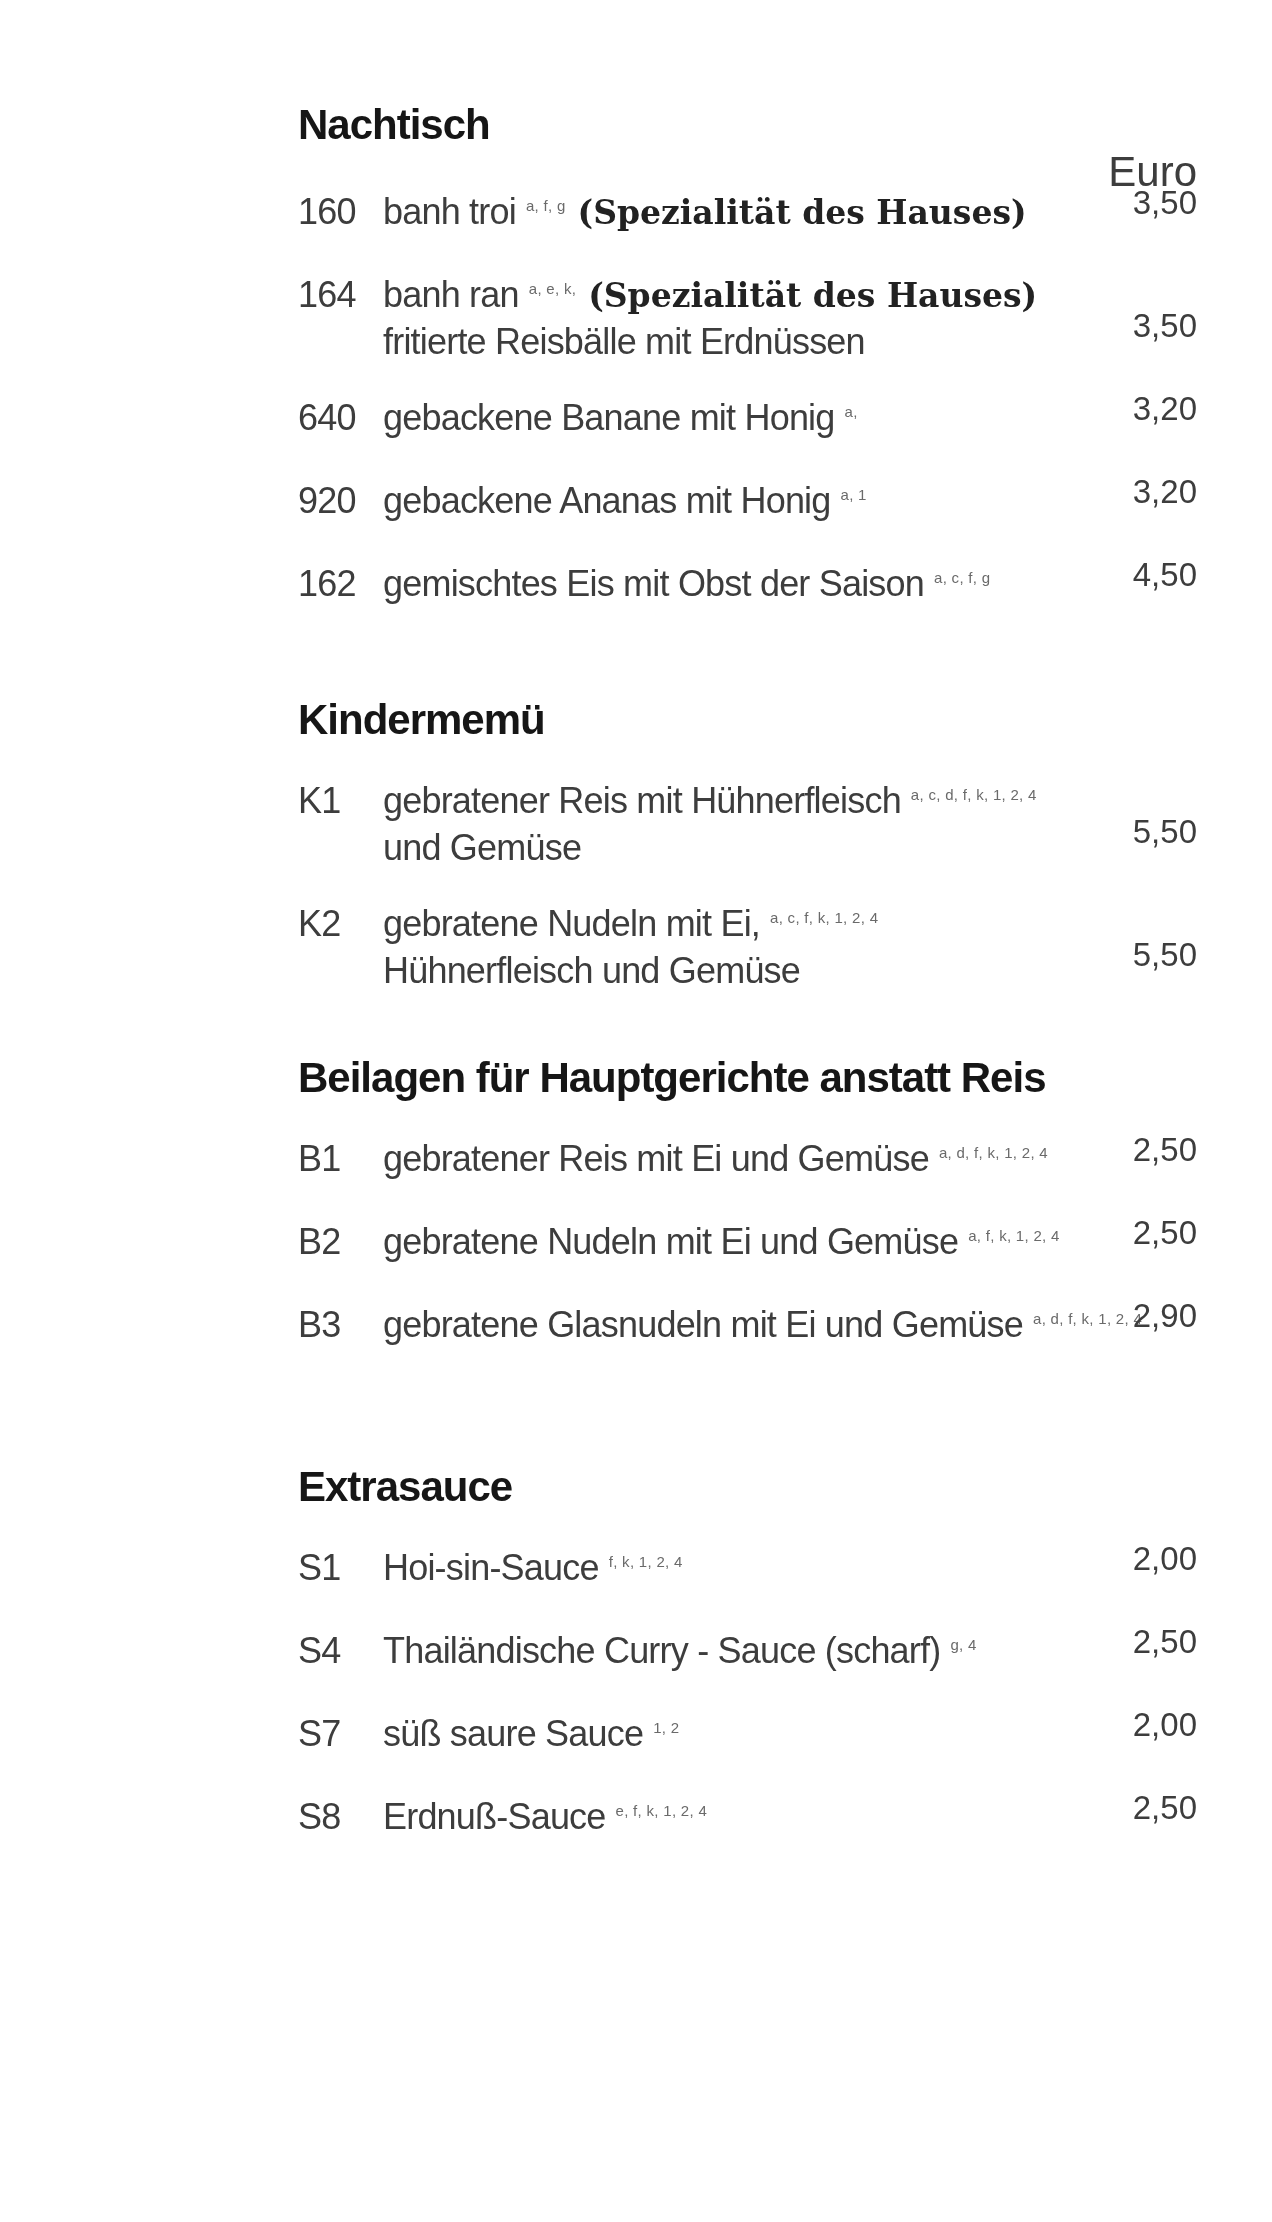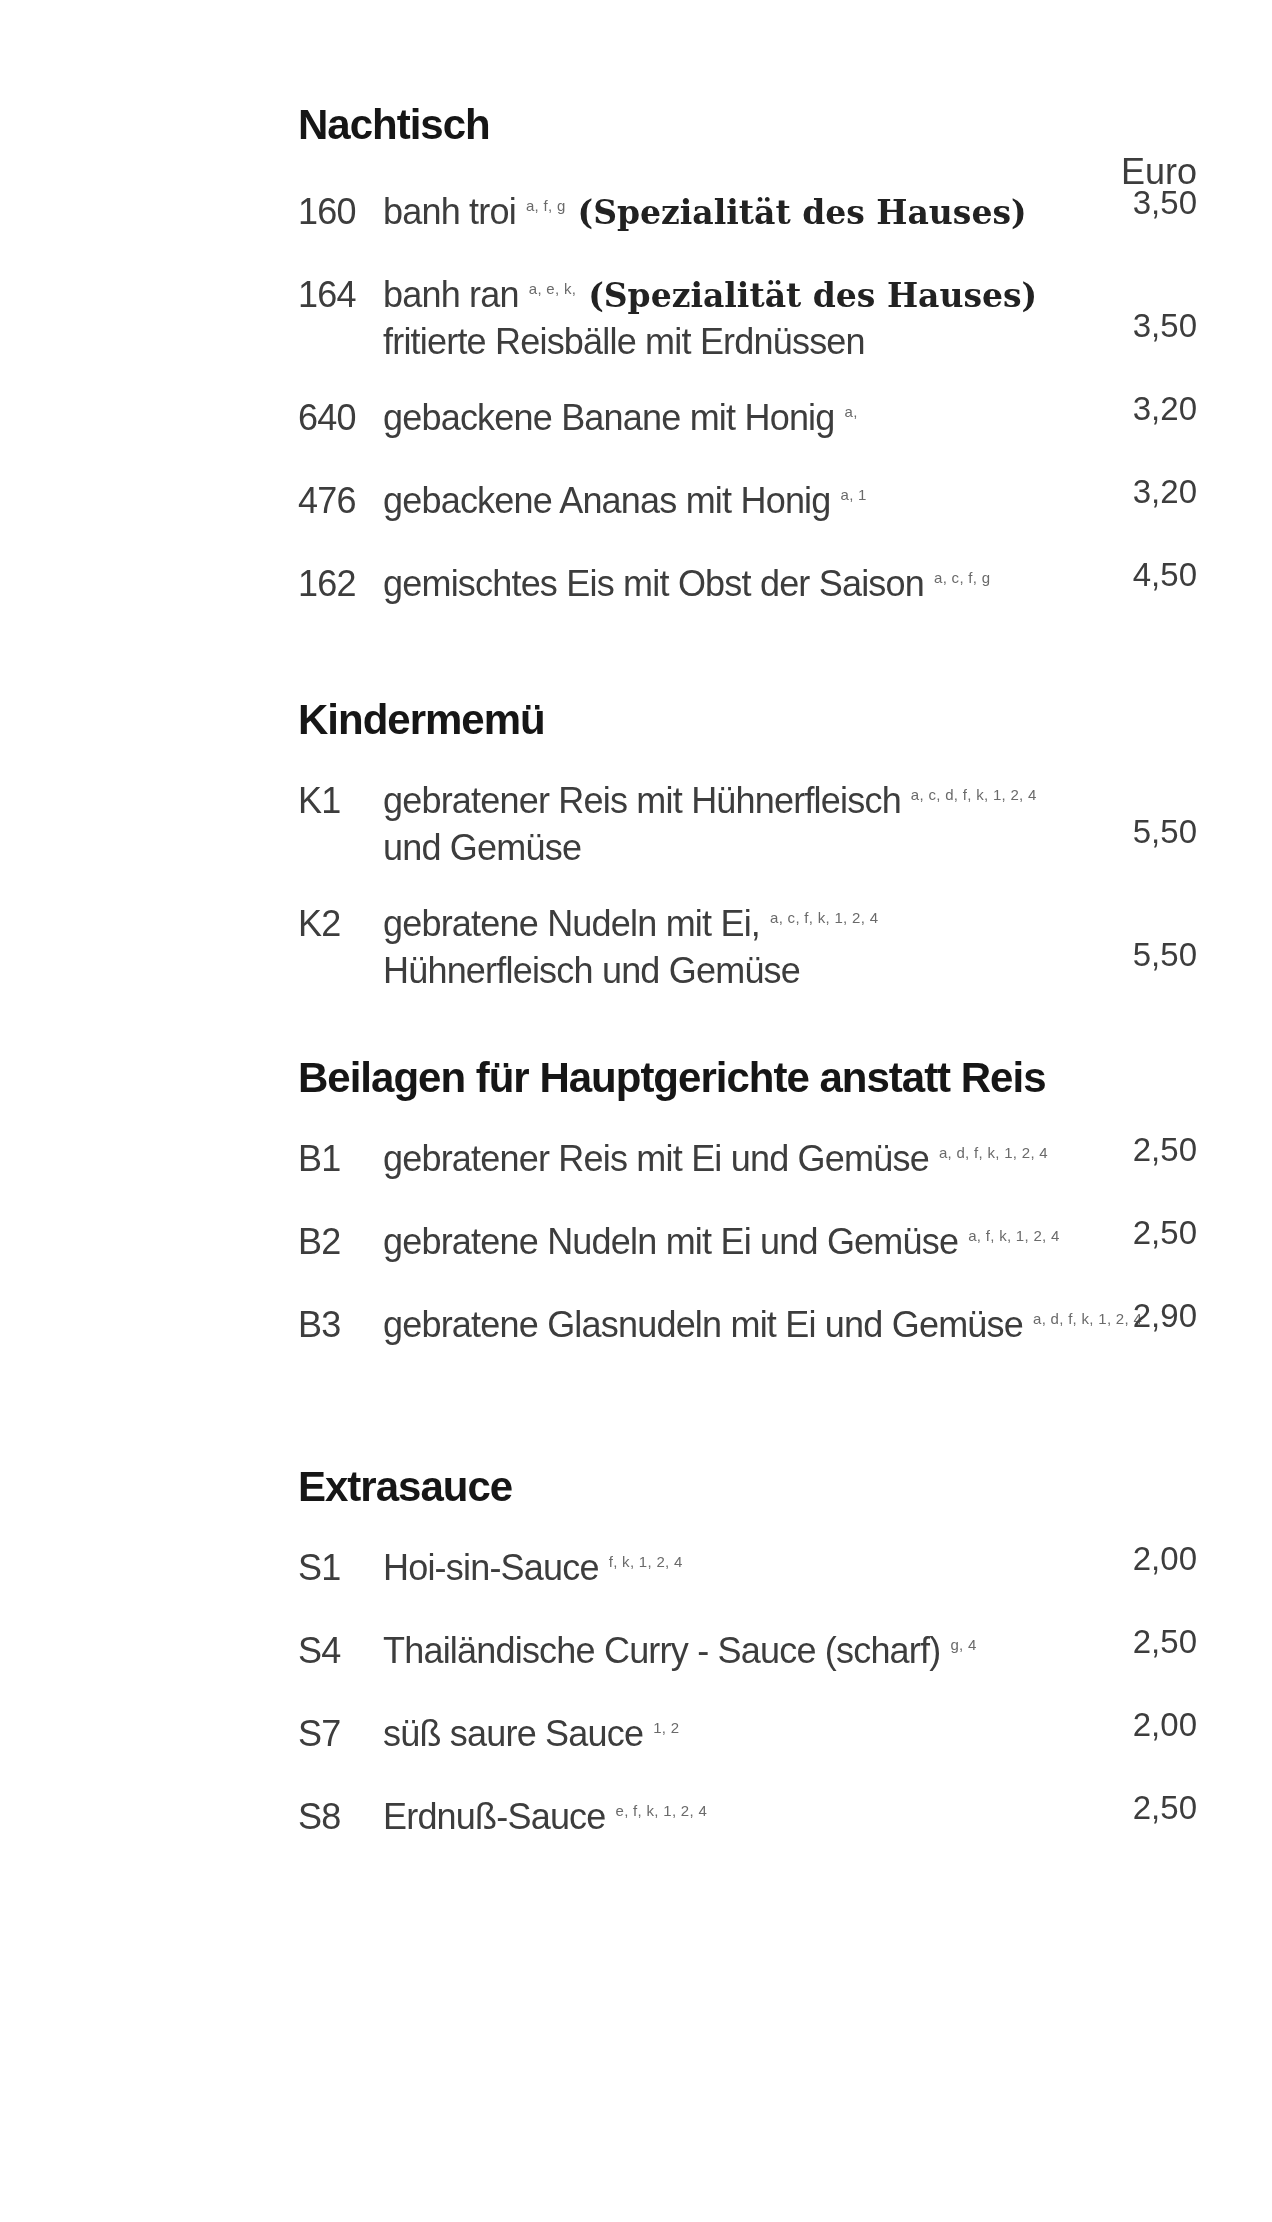--- a/index.html
+++ b/index.html
@@ -28,21 +28,21 @@
     letter-spacing: -1px;
     color: #161616;
     margin: 0 0 38px 0;
     white-space: nowrap;
   }
   #sections-root > .section:nth-child(2) { margin-top: 86px; }
   #sections-root > .section:nth-child(3) { margin-top: 64px; }
   #sections-root > .section:nth-child(4) { margin-top: 112px; }
   .currency {
     margin: -32px 0 2px 0;
-    font-size: 36px;
+    font-size: 42px;
     line-height: 36px;
     text-align: right;
     color: #3d3d3d;
   }
   .item {
     position: relative;
     display: flex;
     margin-bottom: 36px;
     font-size: 36px;
     line-height: 40px;
@@ -123,21 +123,21 @@
     <div class="item-body">
       <div class="item-line1">
         <span class="item-name">gebackene Banane mit Honig</span><span class="sup">a,</span>
       </div>
 
     </div>
     <div class="item-price">3,20</div>
   </div>
 
   <div class="item">
-    <div class="item-code">476</div>
+    <div class="item-code">920</div>
     <div class="item-body">
       <div class="item-line1">
         <span class="item-name">gebackene Ananas mit Honig</span><span class="sup">a, 1</span>
       </div>
 
     </div>
     <div class="item-price">3,20</div>
   </div>
 
   <div class="item">

